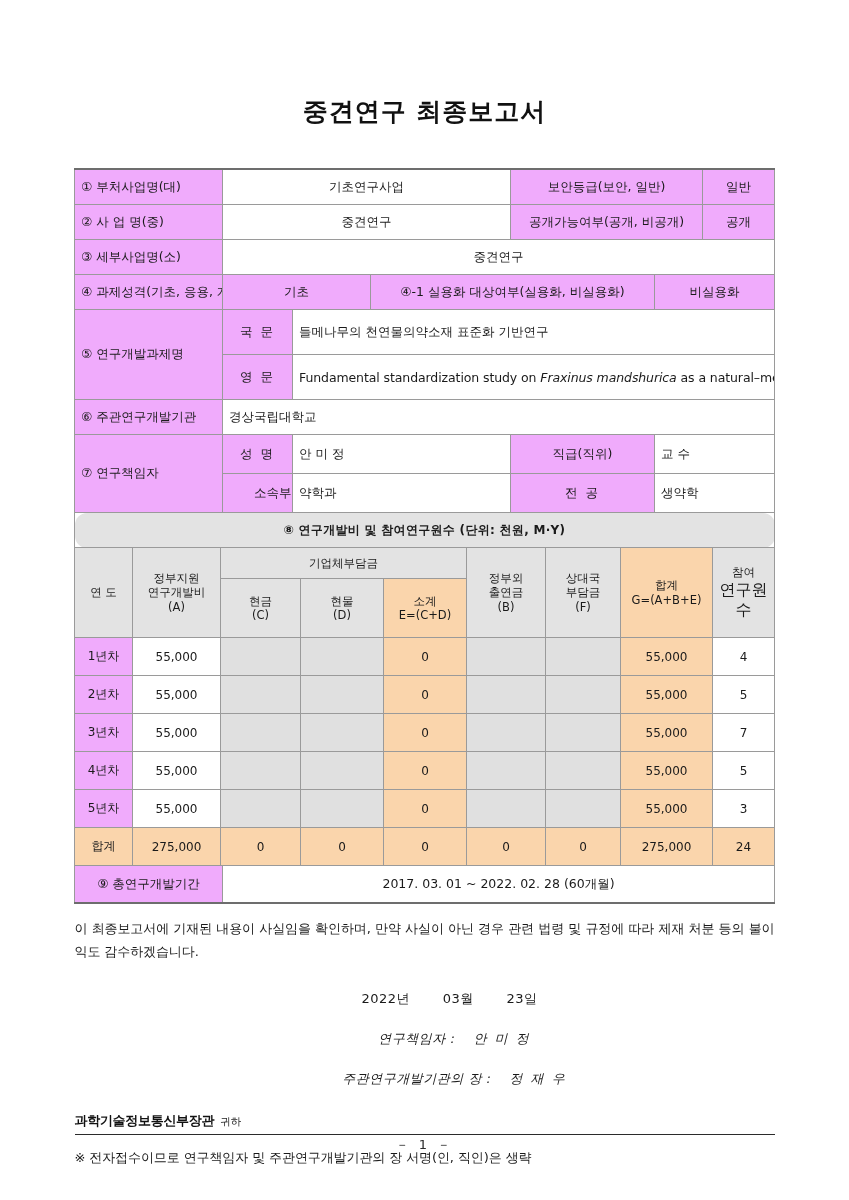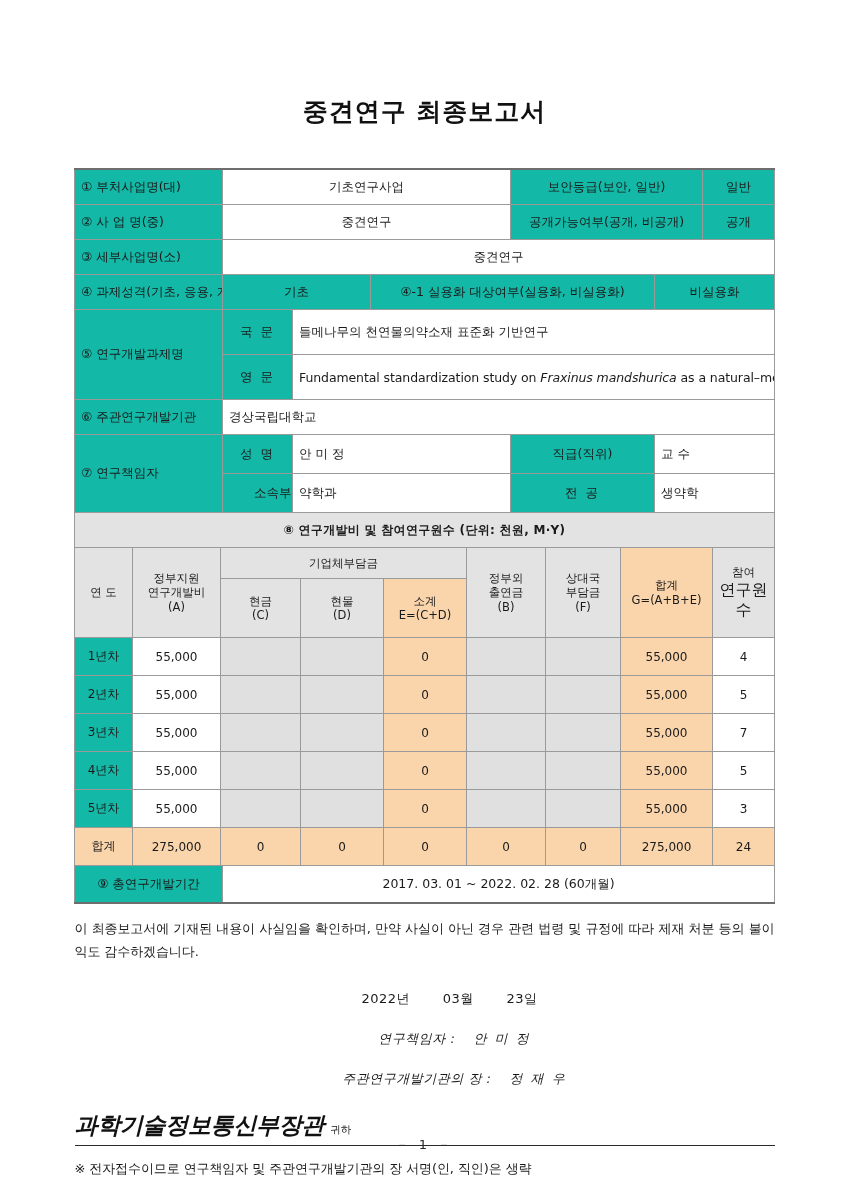--- a/index.html
+++ b/index.html
@@ -58,21 +58,21 @@
   table.grid td {
     border: 1px solid #9a9a9a;
     font-size: 12.5px;
     padding: 0 6px;
     height: 34px;
     color: #1a1a1a;
     vertical-align: middle;
     overflow: hidden;
     white-space: nowrap;
   }
-  .hdr { background: #14b8a6; }
+  .hdr { background: #f0abfc; }
   .val { background: #ffffff; }
   .ctr { text-align: center; }
   .lft { text-align: left; }
   .rgt { text-align: right; }
   .orange { background: #fad5ac; }
   .grey   { background: #e0e0e0; }
 
   .wide-top { border-top: 2px solid #6d6d6d !important; }
   .wide-bot { border-bottom: 2px solid #6d6d6d !important; }
   .spaced2 { letter-spacing: 2px; }
@@ -112,20 +112,21 @@
     white-space: normal;
   }
   table.budget td.hcell.orange { background: #fad5ac; }
   table.budget td.datarow { height: 37px; }
   .sec-title {
     background: #e3e3e3;
     font-size: 13.5px;
     font-weight: bold;
     height: 34px;
     letter-spacing: 0.3px;
+    border-radius: 12px;
   }
   .small-sub { font-size: 16px; display: block; }
 
   
   .period-wrap { margin-top: -1px; }
 
   
   .declaration {
     width: 700px;
     margin: 14px auto 0;
@@ -160,25 +161,24 @@
   .sig-name { margin-left: 18px; letter-spacing: 2px; }
 
   
   .ministry {
     width: 700px;
     margin: 10px auto 0;
     border-bottom: 1.6px solid #2b2b2b;
     padding-bottom: 4px;
   }
   .ministry-name {
-    font-size: 23px;
+    font-size: 13px;
     font-weight: bold;
     letter-spacing: -0.3px;
     color: #111;
-    font-style: italic;
   }
   .ministry-suffix {
     font-size: 10.5px;
     margin-left: 6px;
     color: #1a1a1a;
   }
 
   .footnote {
     width: 700px;
     margin: 14px auto 0;

